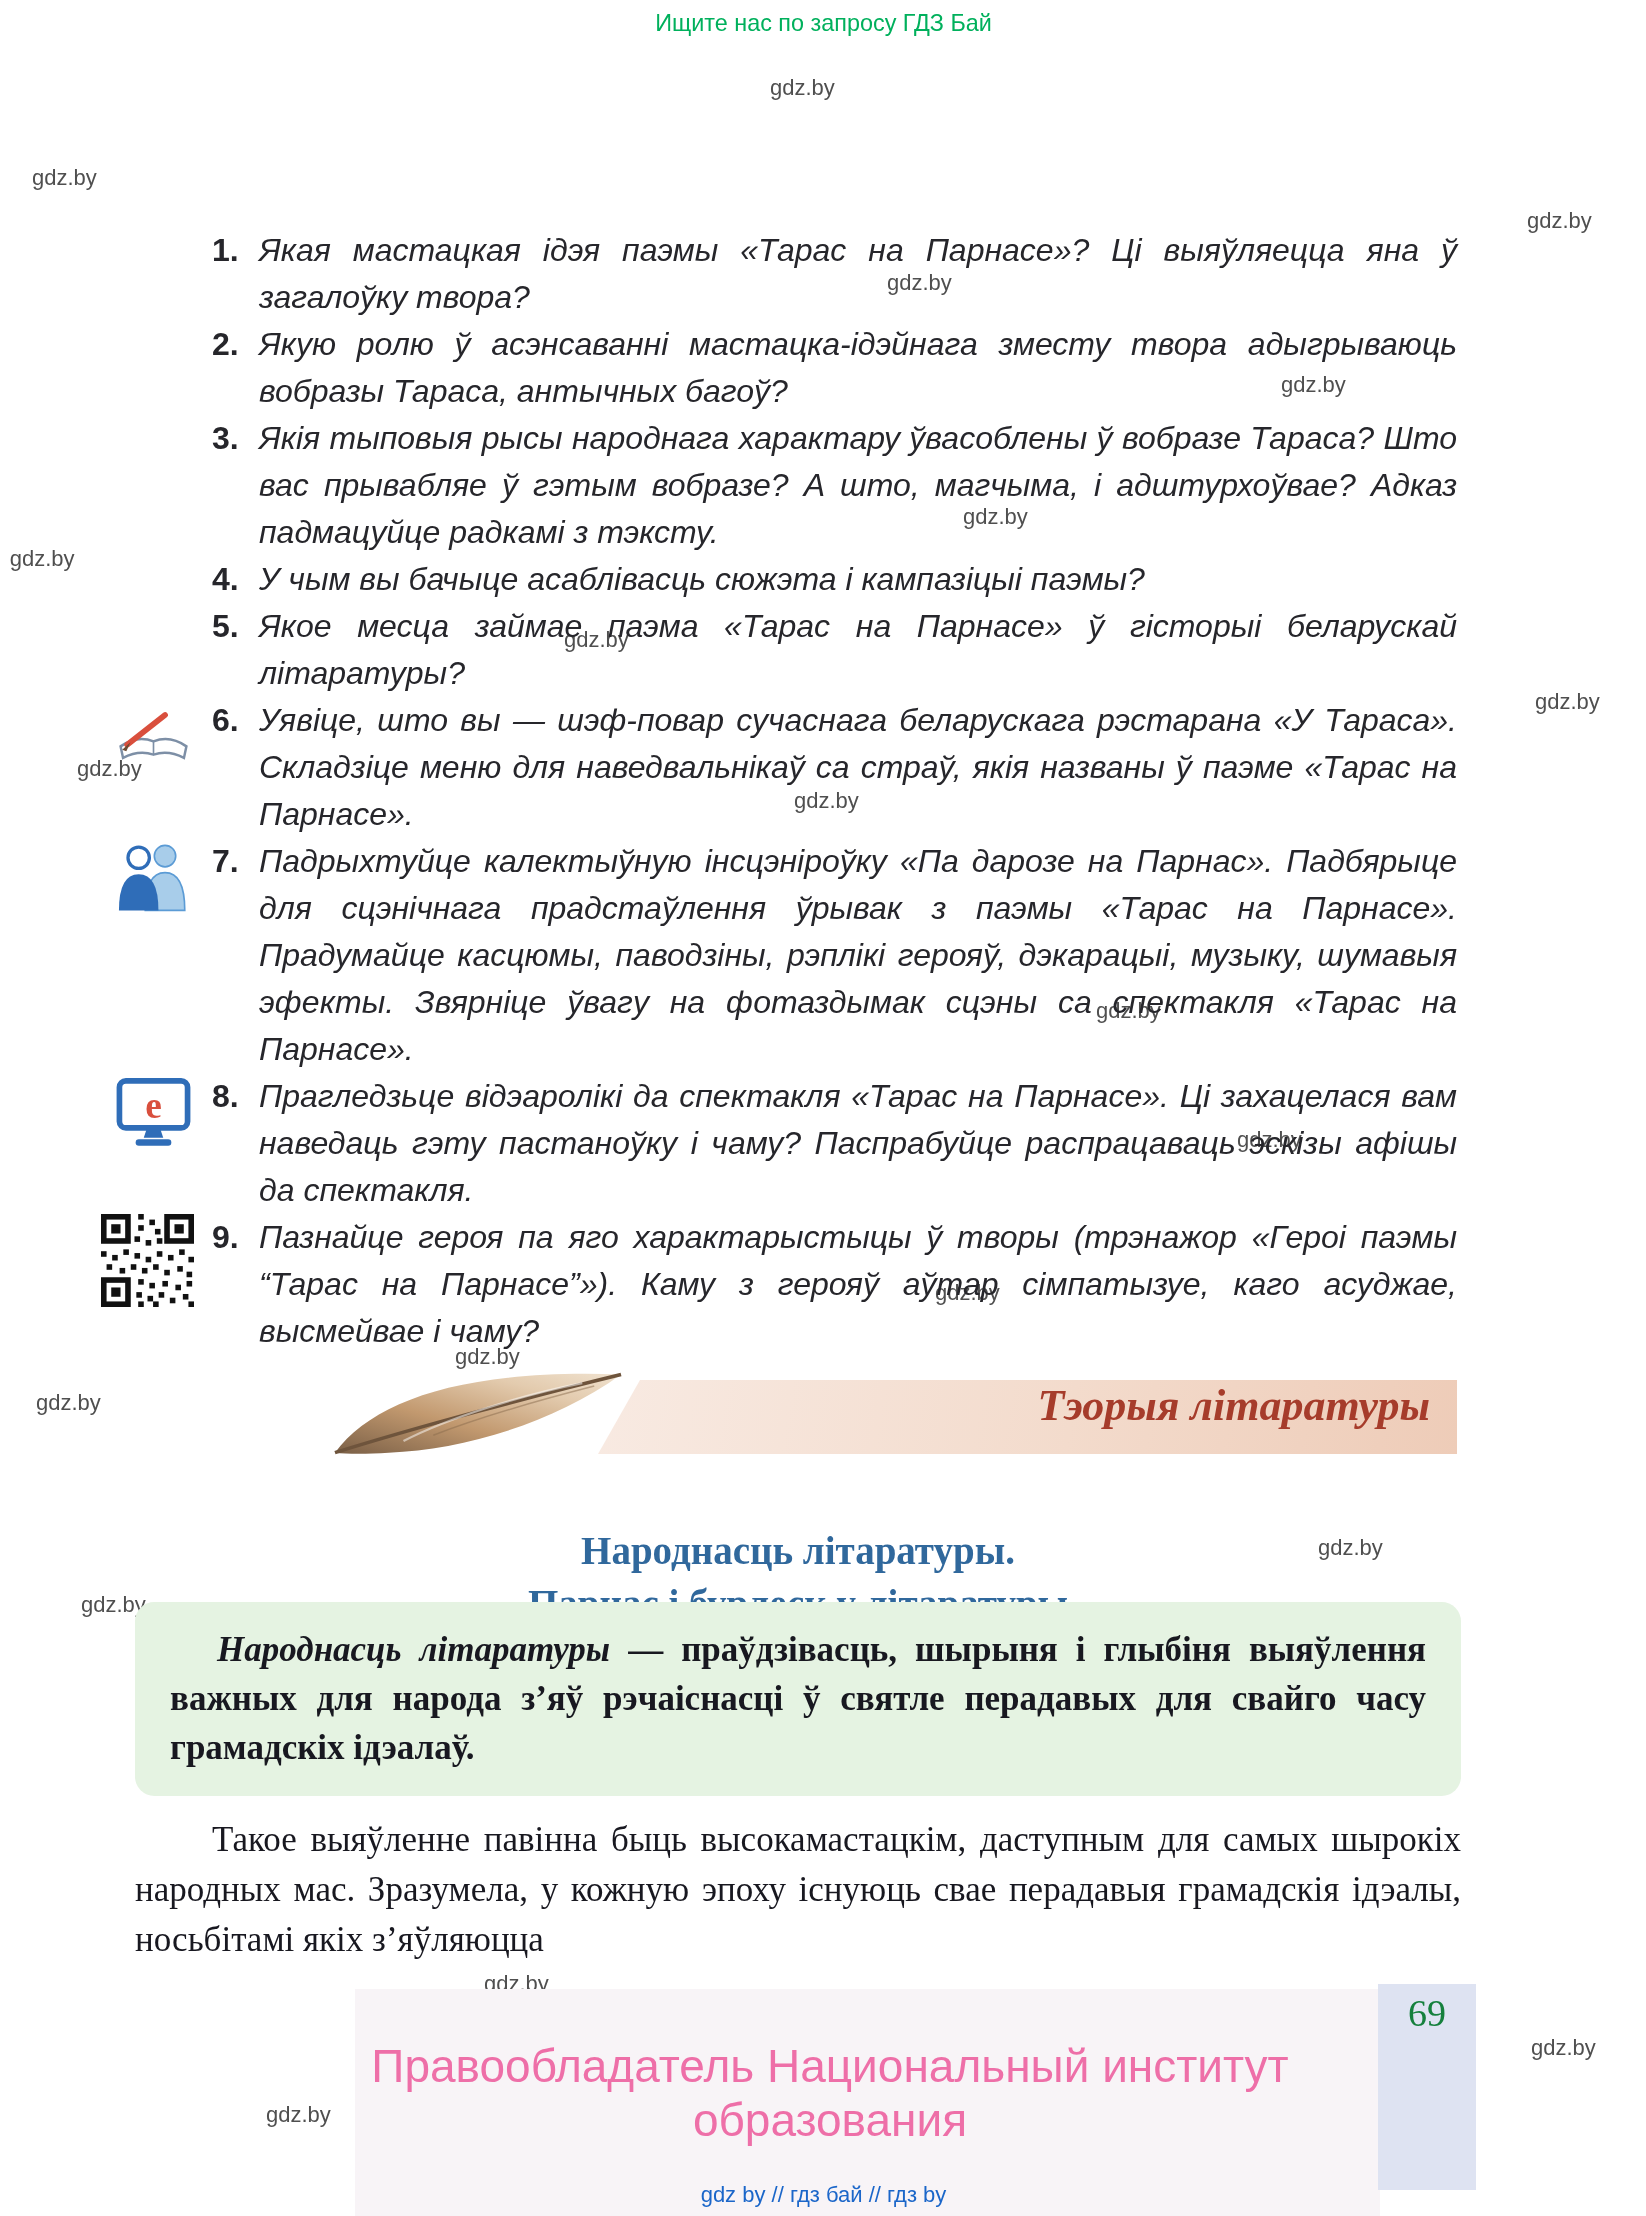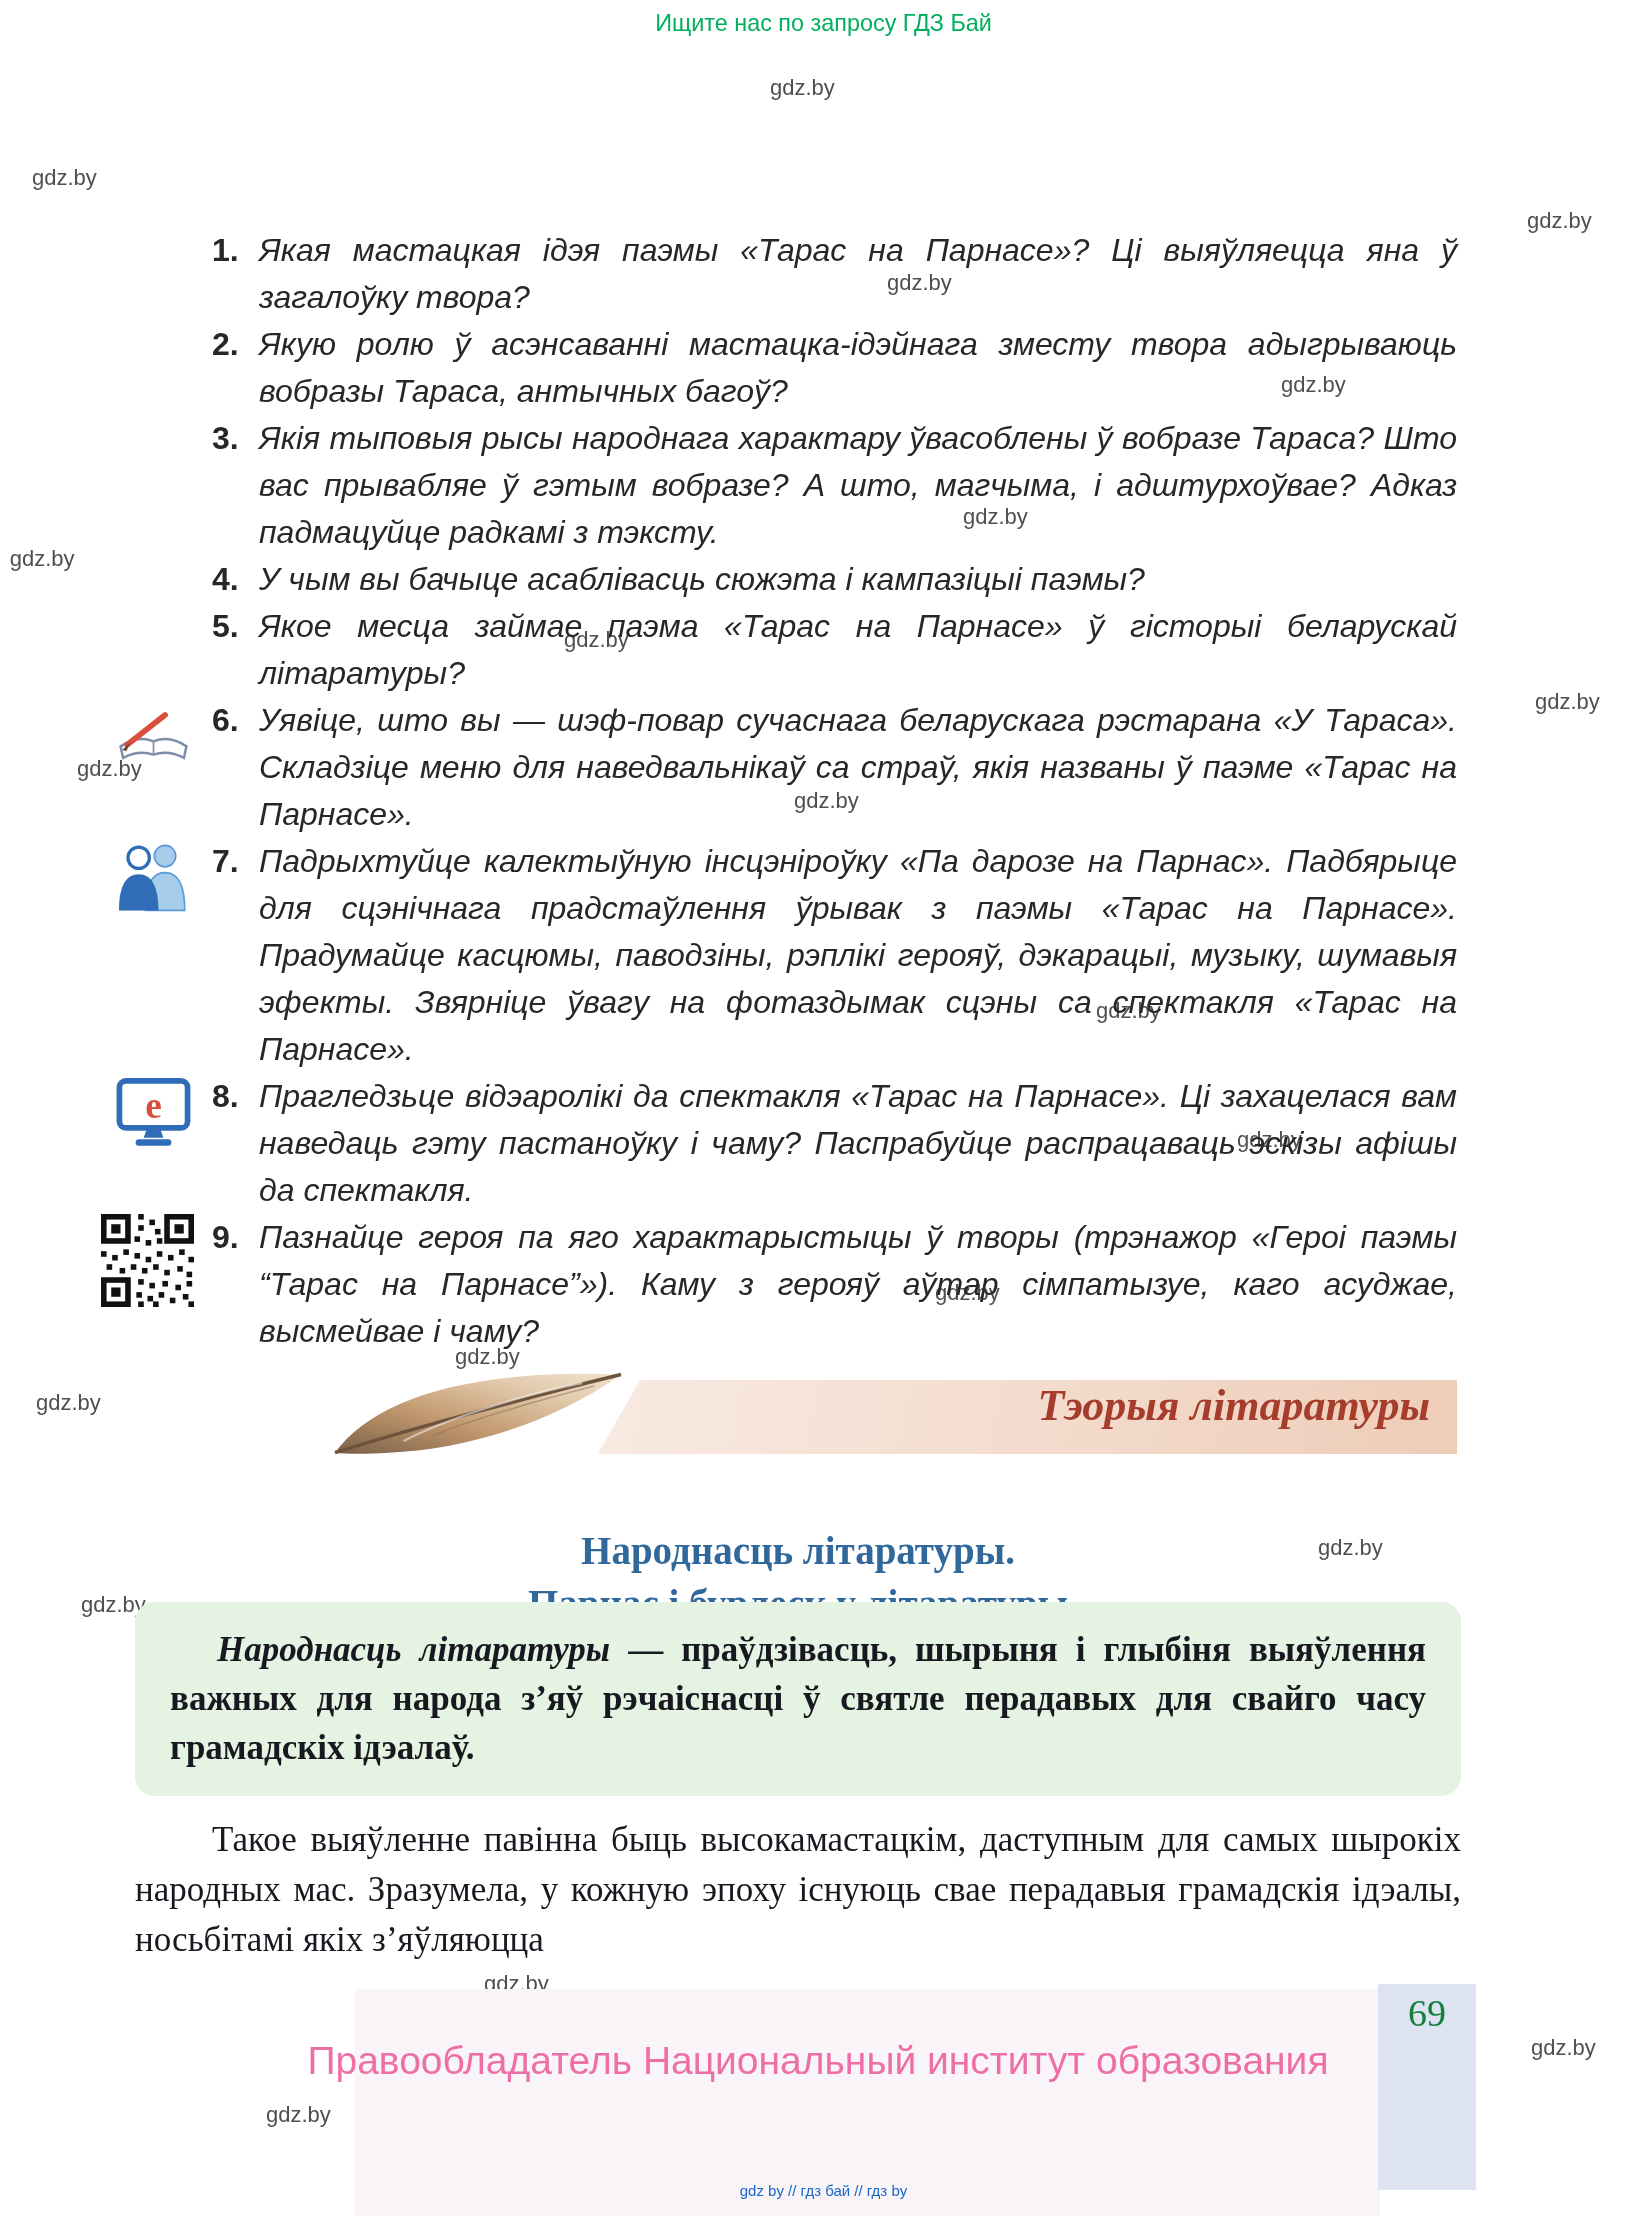--- a/index.html
+++ b/index.html
@@ -43,24 +43,24 @@
   .paragraph { position:absolute; left:135px; top:1815px; width:1326px;
                font-family:"Liberation Serif", serif; font-size:35px; line-height:50px;
                color:#181820; text-align:justify; text-indent:77px; }
 
   .footer-band { position:absolute; left:355px; top:1989px; width:1025px; height:227px;
                  background:var(--footer_band,#f8f4f7); }
   .pagenum-box { position:absolute; left:1378px; top:1984px; width:98px; height:206px;
                  background:var(--pagenum_box_blue,#dee3f2); }
   .page-number { position:absolute; left:1378px; top:1991px; width:98px; text-align:center;
                  font-family:"Liberation Serif", serif; font-size:38px; color:#15803d; }
-  .footer-text { position:absolute; left:290px; top:2039px; width:1056px; text-align:center;
-                 font-size:39px; color:var(--footer_pink,#ee6fa8); }
+  .footer-text { position:absolute; left:302px; top:2039px; width:1056px; text-align:center;
+                 font-size:46px; color:var(--footer_pink,#ee6fa8); }
   .bottom-links { position:absolute; left:0; top:2182px; width:100%; text-align:center;
-                  font-size:15px; color:var(--links_blue,#1b66c9); cursor:pointer; }
+                  font-size:22px; color:var(--links_blue,#1b66c9); cursor:pointer; }
 </style>
 </head>
 <body>
 
 <div class="page">
 
   <div class="top-promo">Ищите нас по запросу ГДЗ Бай</div>
 
   <div>
       <span class="wm" style="left: 770px; top: 75px;">gdz.by</span>

